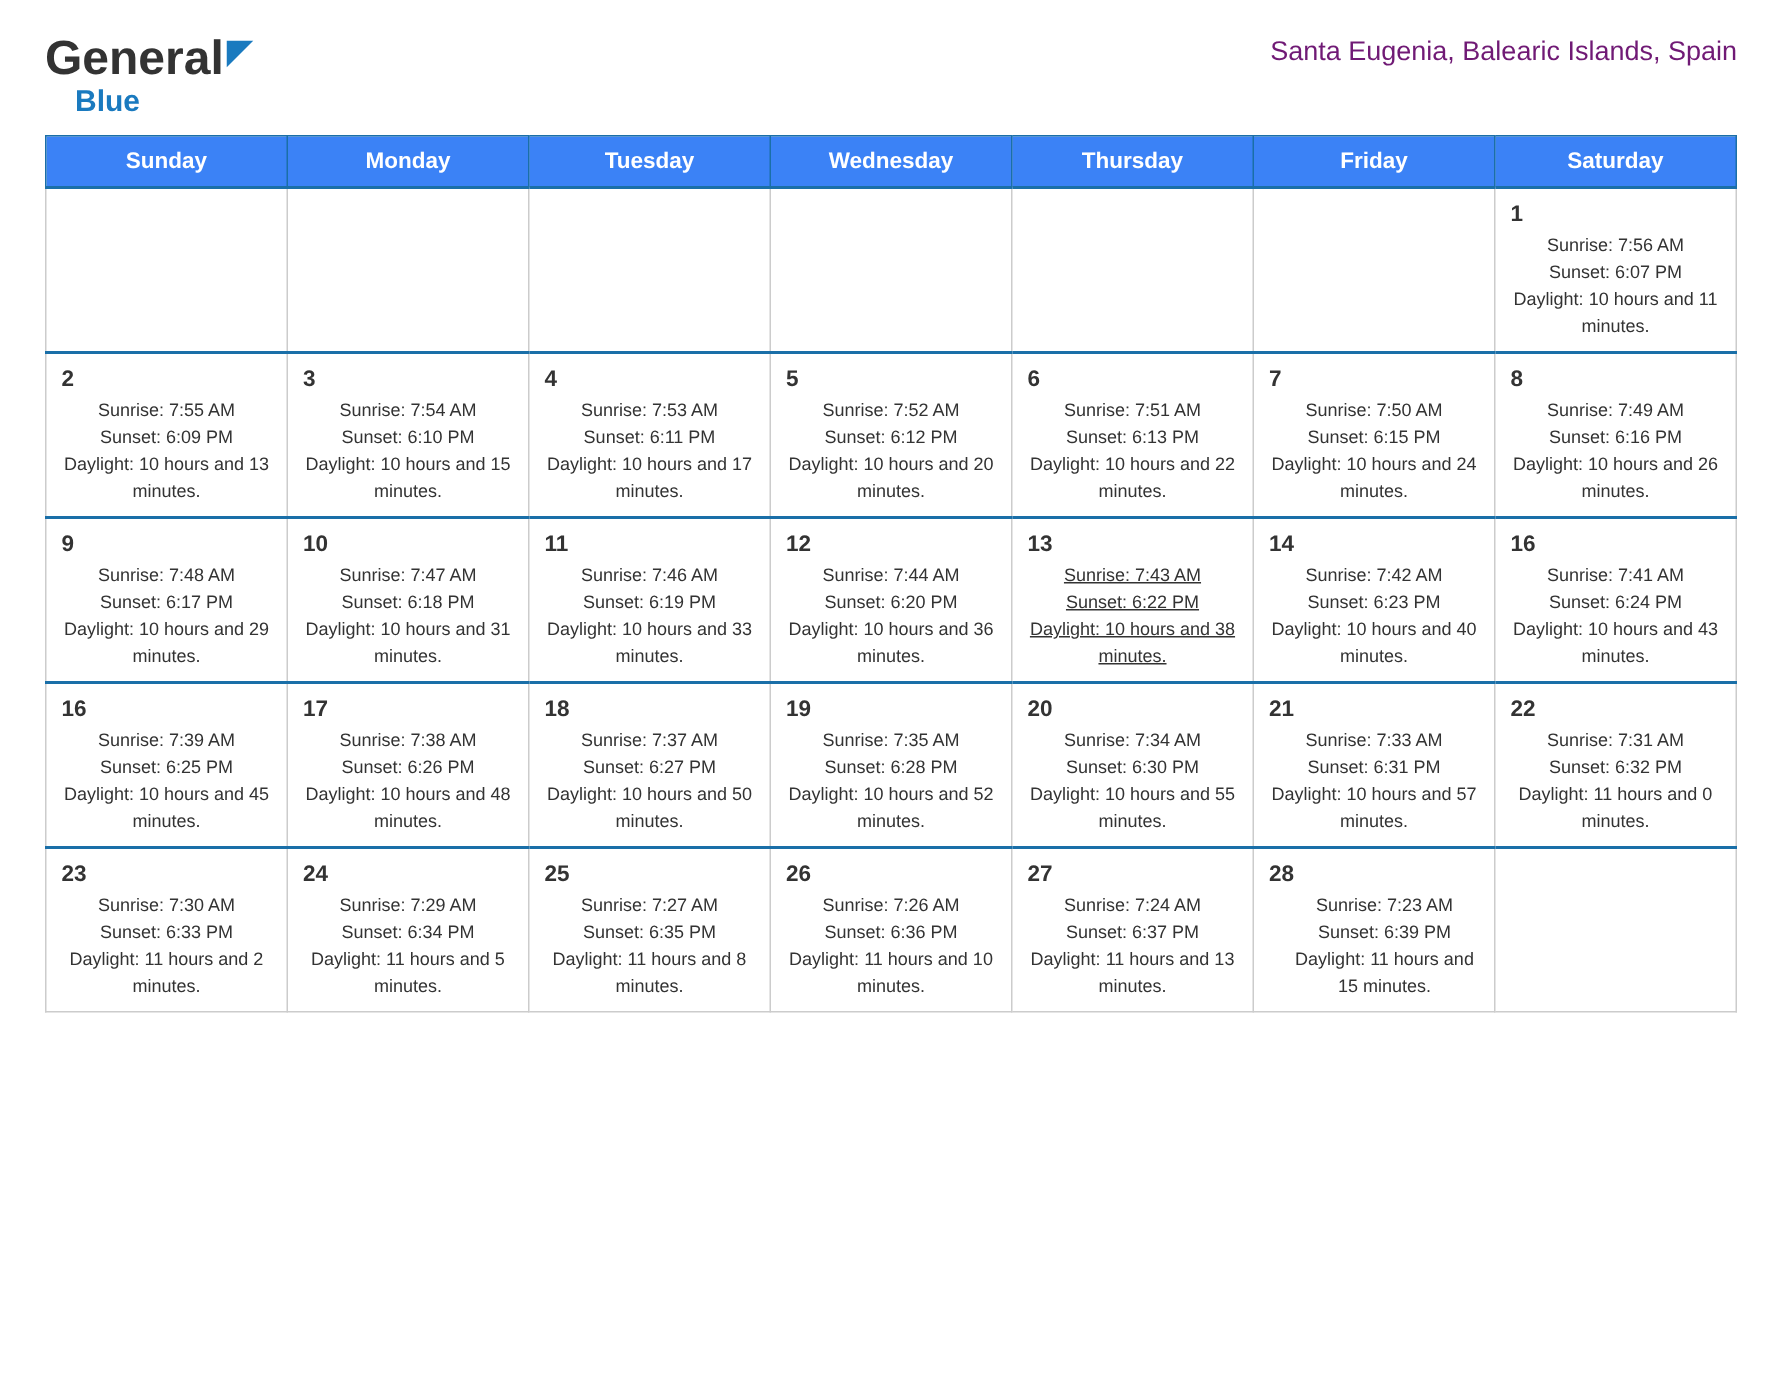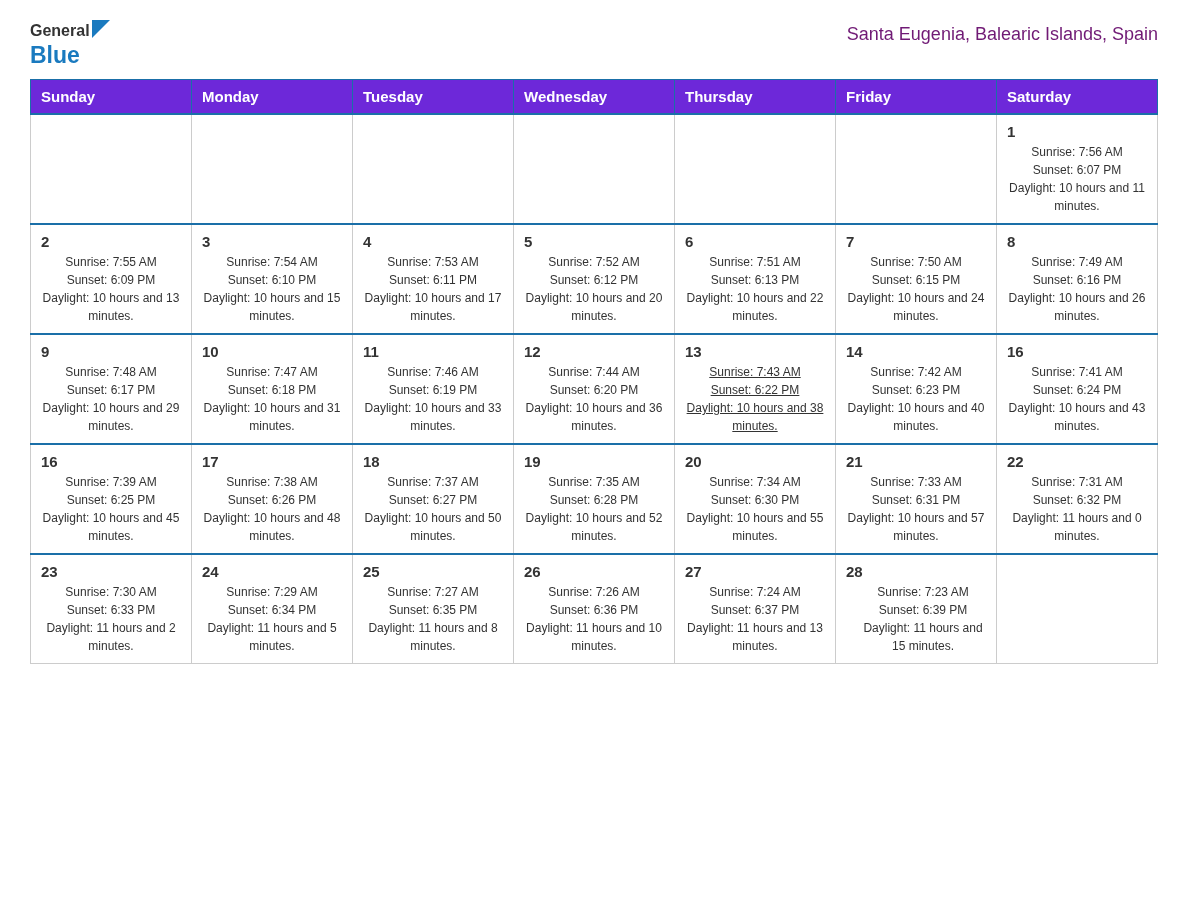--- a/index.html
+++ b/index.html
@@ -36,26 +36,26 @@
       font-size: 18px;
       color: #701a75;
       margin-top: 4px;
     }
     .calendar {
       width: 100%;
       border-collapse: collapse;
       margin-top: 10px;
     }
     .calendar th {
-      background-color: #6d28d9;
+      background-color: #3b82f6;
       color: #fff;
       font-size: 15px;
       font-weight: bold;
       padding: 8px 10px;
-      text-align: left;
+      text-align: center;
       border: 1px solid #1a6fa8;
     }
     .calendar td {
       vertical-align: top;
       padding: 8px 10px;
       border: 1px solid #ccc;
       font-size: 12.5px;
       width: 14.28%;
       min-height: 90px;
       background: #fff;
@@ -81,29 +81,29 @@
     .empty-cell {
       background: #f9f9f9;
     }
   </style>
 </head>
 <body>
 
 <div class="header">
   <div class="logo">
     <div class="logo-line1">
-      <span style="font-size:16px;font-weight:bold;color:#333;text-align:right;">General</span>
+      <span style="font-size:32px;font-weight:bold;color:#333;text-align:right;">General</span>
       <span style="display:inline-block;margin-left:2px;vertical-align:middle;">
         <svg width="18" height="18" viewBox="0 0 18 18">
             <polygon points="0,0 18,0 0,18" fill="#1a7abf"></polygon>
           </svg>
       </span>
     </div>
     <div>
-      <span style="font-size:23px;font-weight:bold;color:#1a7abf;margin-left:0;">Blue</span>
+      <span style="font-size:20px;font-weight:bold;color:#1a7abf;margin-left:20px;">Blue</span>
     </div>
   </div>
   <div class="title-section">
     <div class="location-subtitle">Santa Eugenia, Balearic Islands, Spain</div>
   </div>
 </div>
 
 <table class="calendar">
   <thead>
     <tr>

